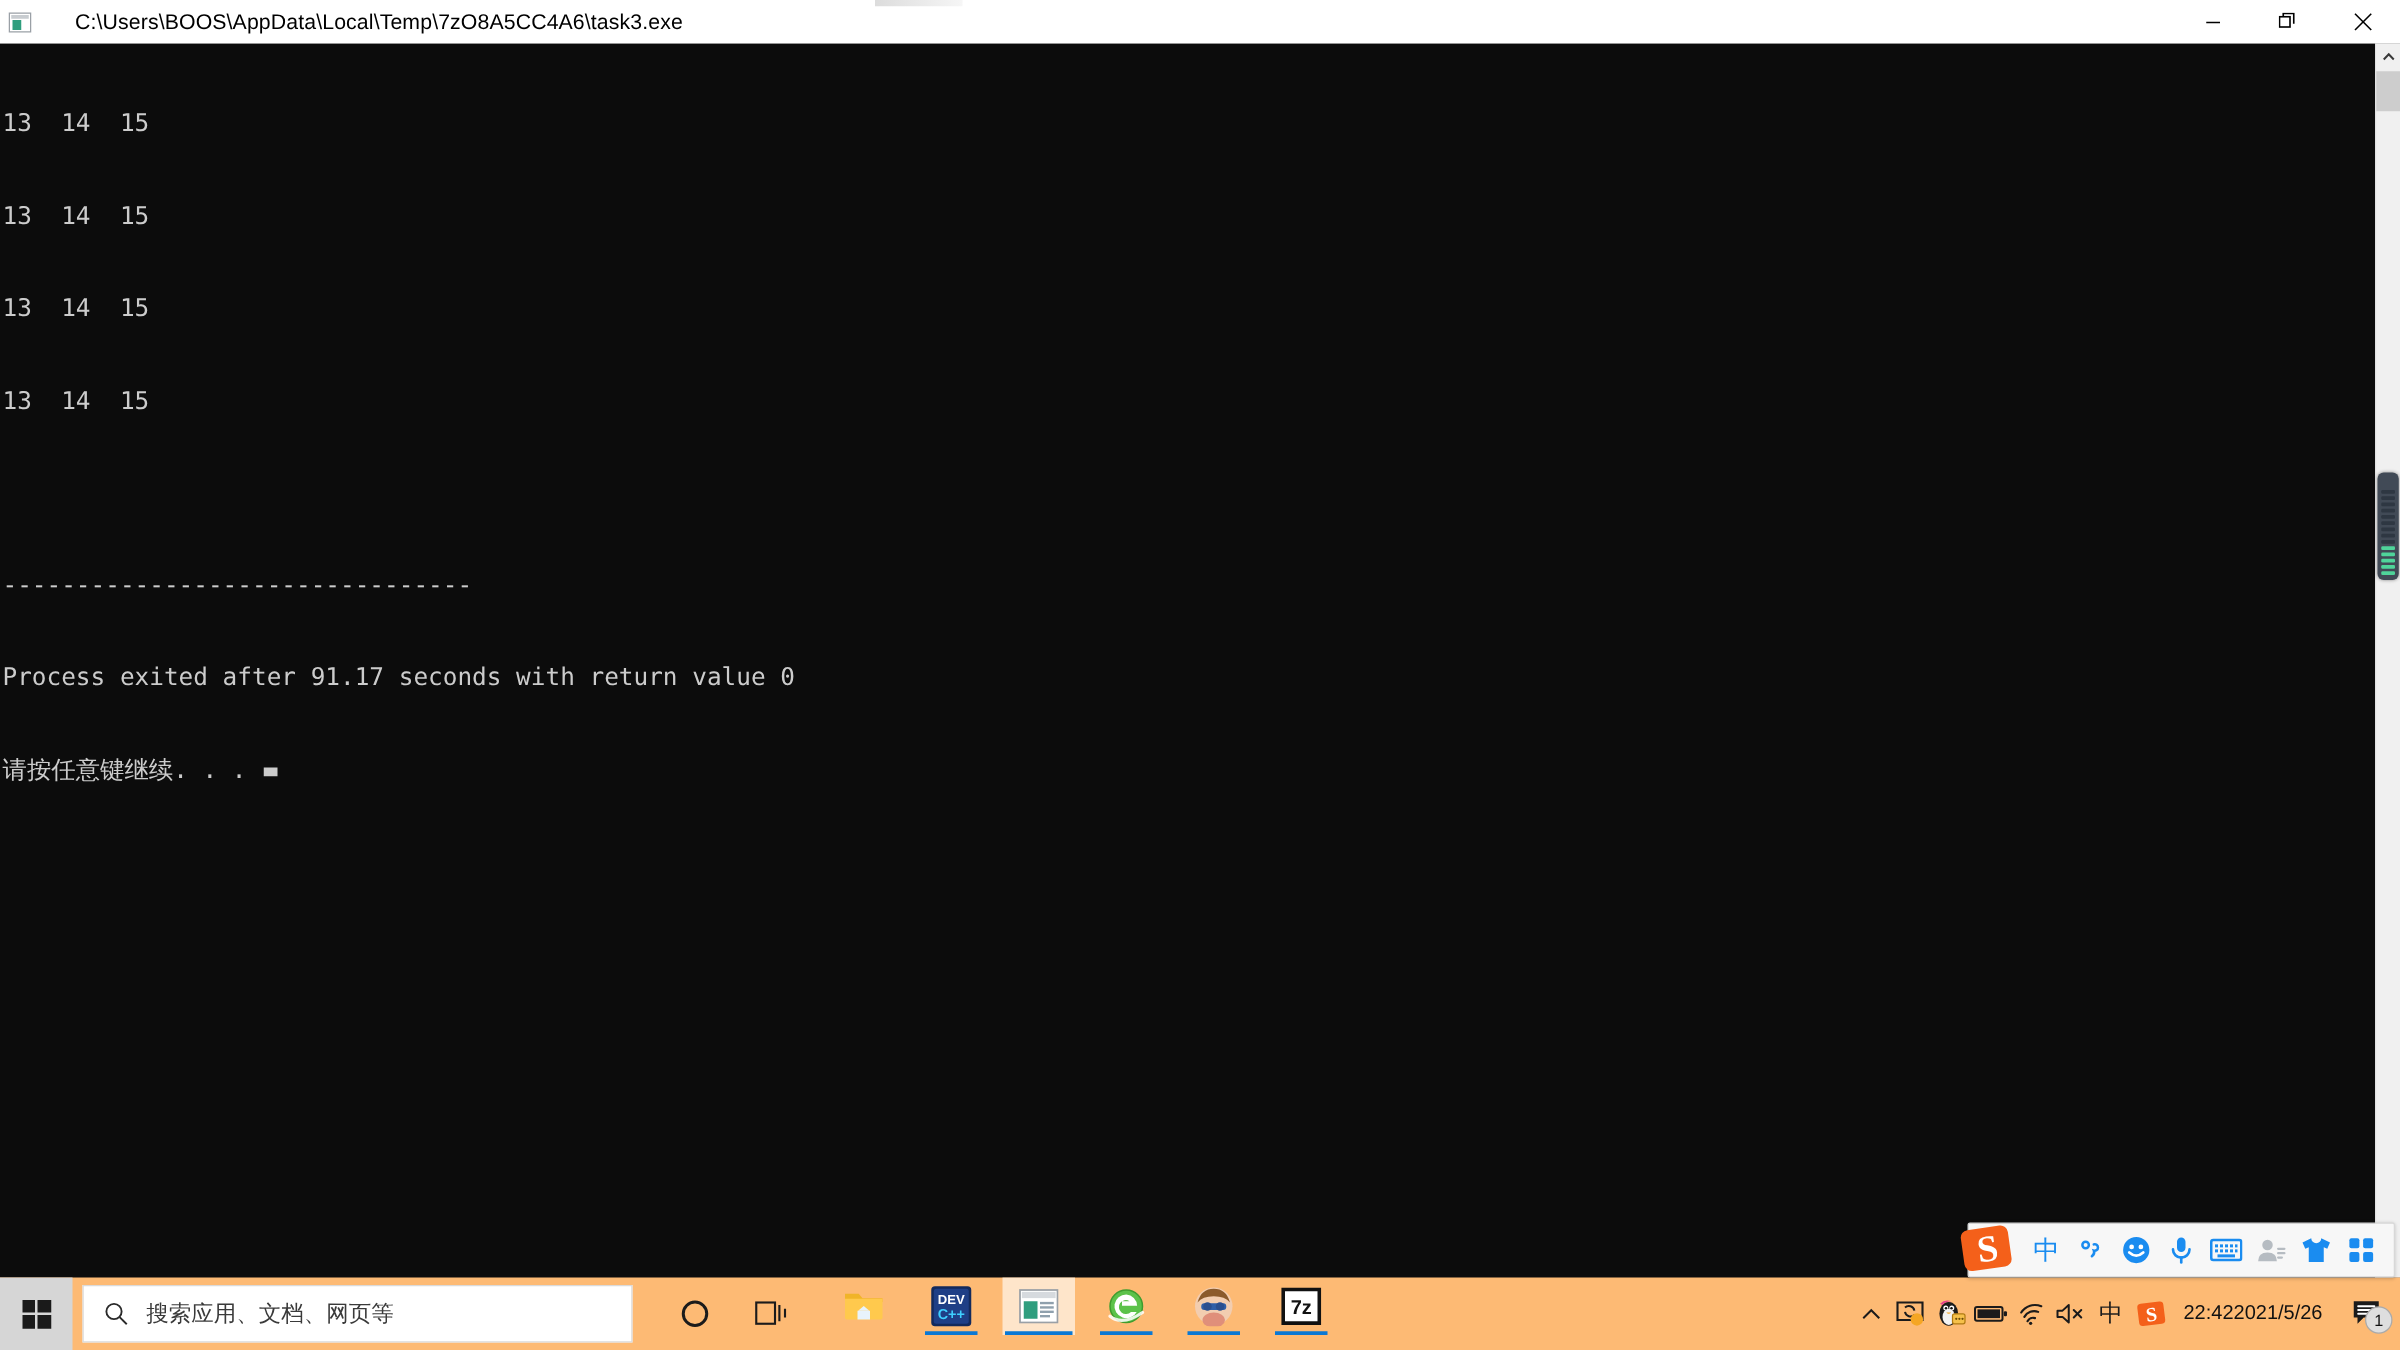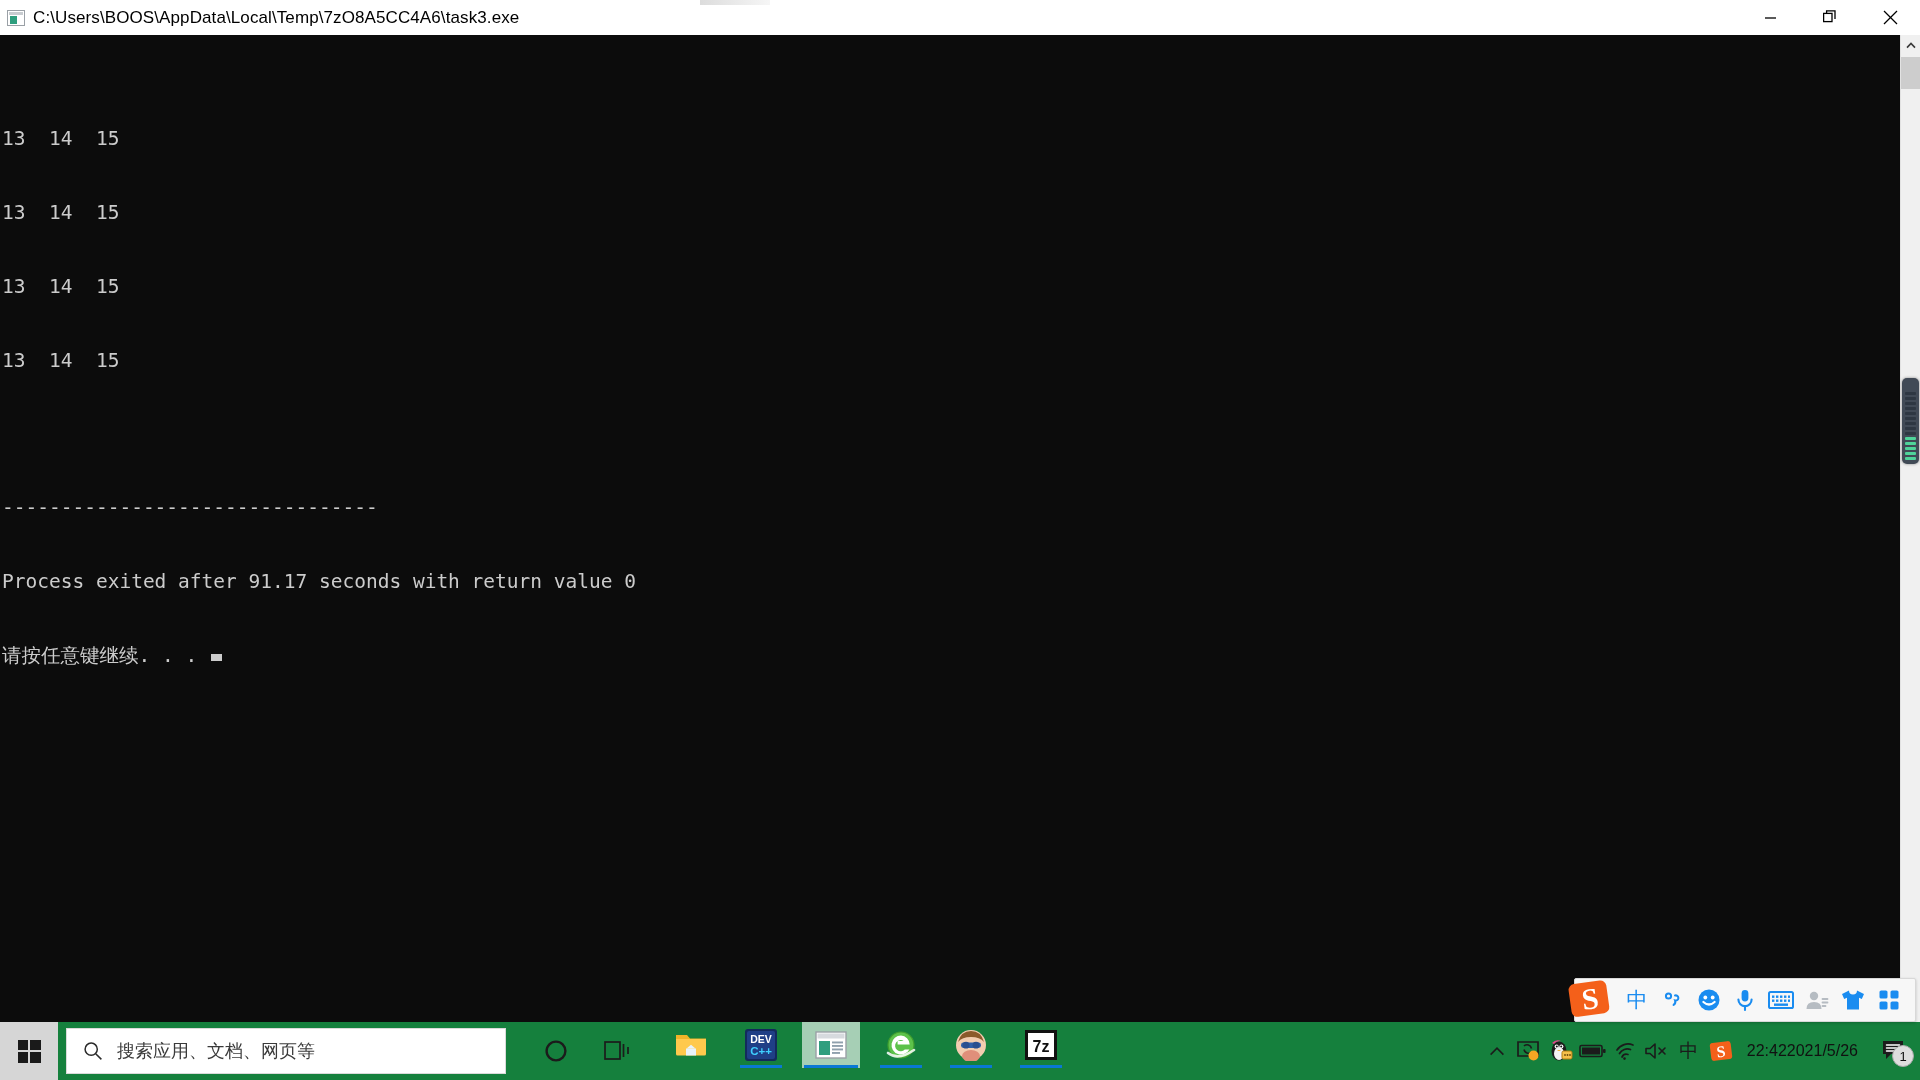--- a/index.html
+++ b/index.html
@@ -26,20 +26,21 @@
     display: flex;
     align-items: center;
   }
   #titlebar-left {
     display: flex;
     align-items: center;
     padding-left: 7px;
     flex: 1 1 auto;
     height: 100%;
     min-width: 0;
+    gap: 27px;
   }
   .console-icon {
     width: 18px; height: 16px;
     position: relative;
     flex: 0 0 auto;
     margin-right: 8px;
     background: #ffffff;
     border: 1px solid #9aa0a6;
   }
   .console-icon::before {
@@ -79,21 +80,20 @@
   .win-btn svg { display: block; }
 
   
   #console-body {
     position: absolute;
     left: 0; top: 35px;
     width: 1900px; height: 987px;
     background: #0c0c0c;
     padding: 3px 0 5px 2px;
     overflow: hidden;
-    margin-top: 40px;
   }
   #console-text {
     font-family: "DejaVu Sans Mono", "Liberation Mono", monospace;
     font-size: 19.5px;
     line-height: 24.6px;
     color: #cccccc;
     white-space: pre;
     letter-spacing: 0px;
   }
   .console-line { min-height: 24.6px; }
@@ -152,21 +152,21 @@
     left: 700px; top: 0;
     width: 70px; height: 5px;
     background: linear-gradient(to right, #dcdcdc, #f6f6f6);
   }
 
   
   #taskbar {
     position: absolute;
     left: 0; bottom: 0;
     width: 1920px; height: 58px;
-    background: #15803d;
+    background: #fdba74;
     display: flex;
     align-items: stretch;
   }
   #start-button {
     width: 58px; height: 58px;
     display: flex; align-items: center; justify-content: center;
     background: #d6d6d6;
   }
   #start-button .win-logo {
     width: 23px; height: 23px;

